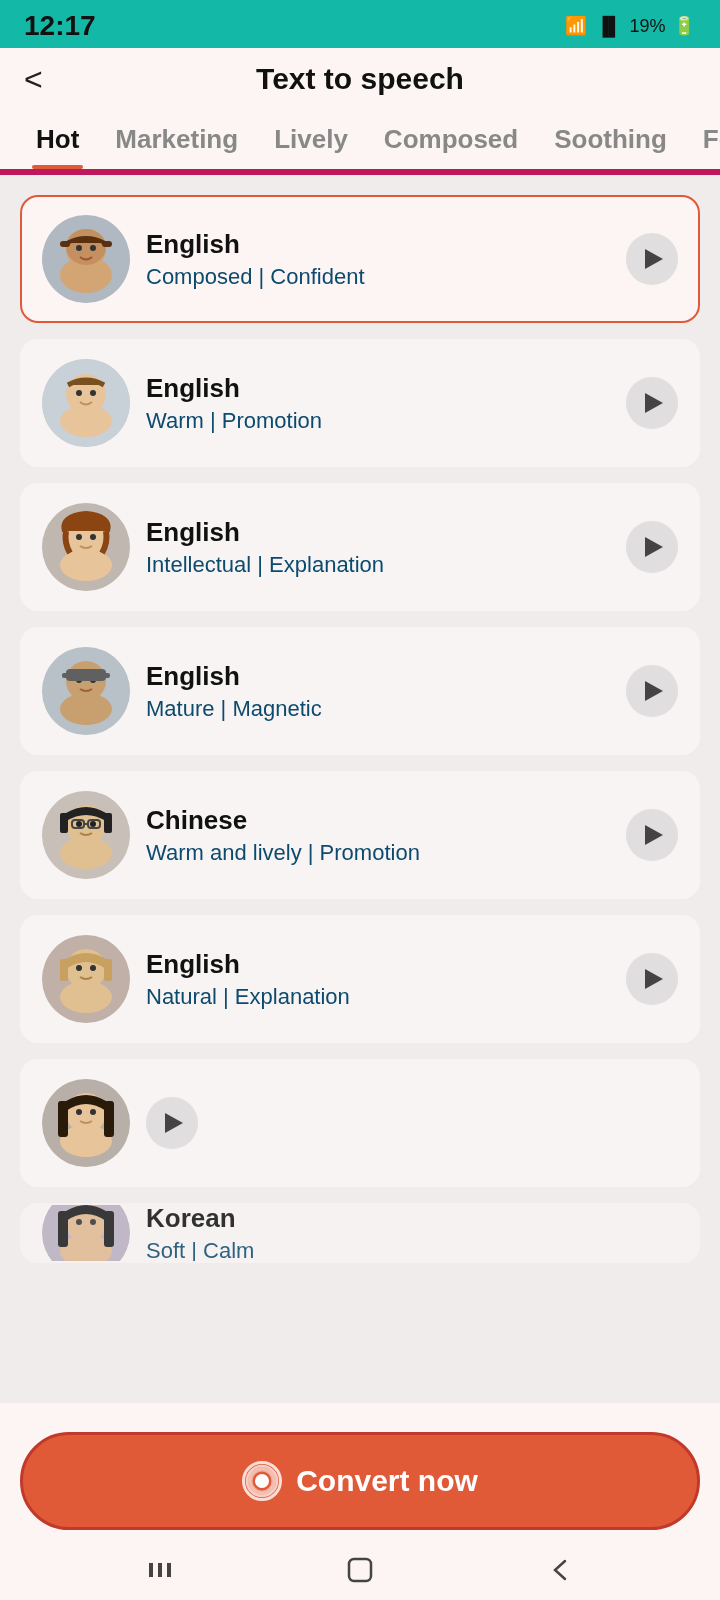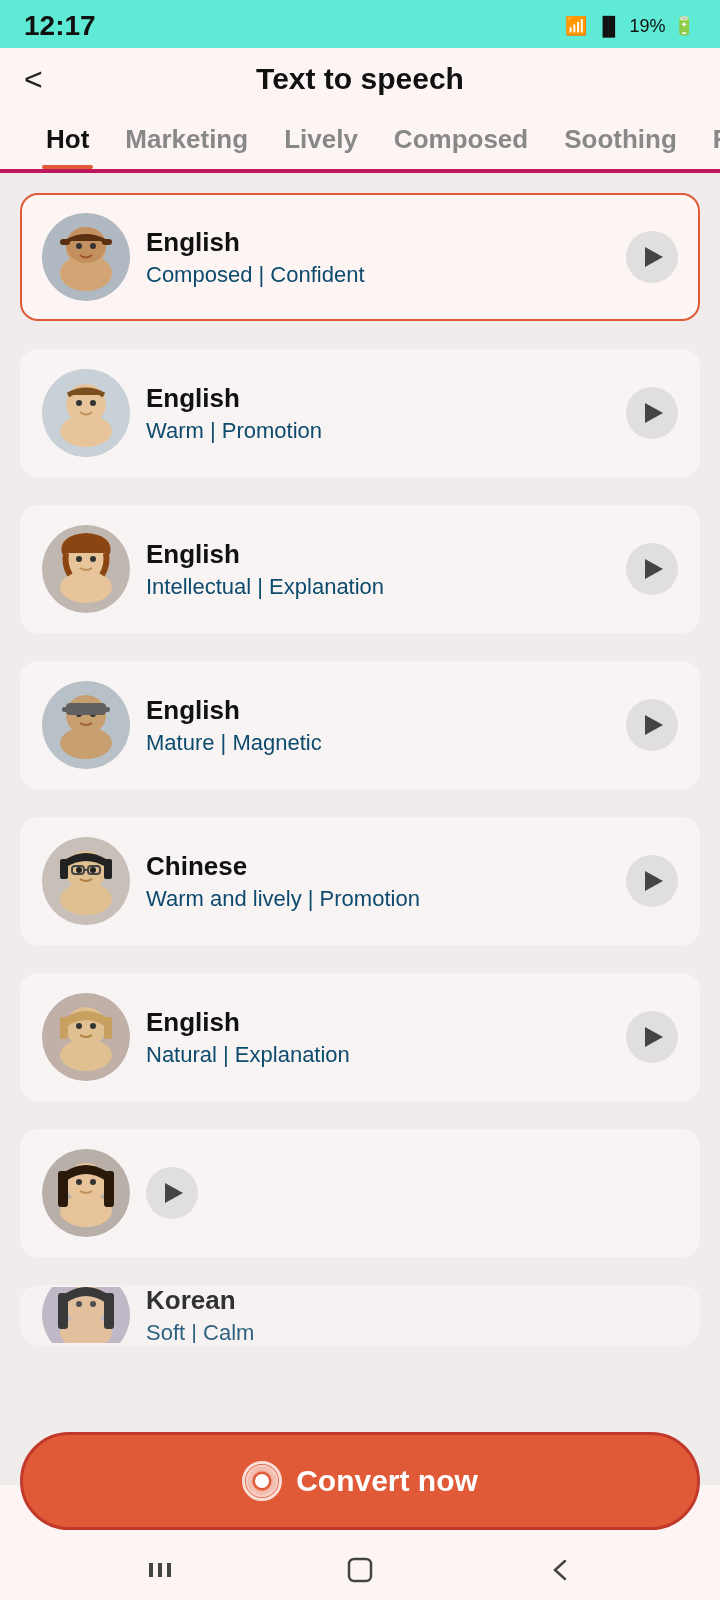--- a/index.html
+++ b/index.html
@@ -12,21 +12,21 @@
       position: relative;
       overflow-x: hidden;
     }
 
     
     .status-bar {
       display: flex;
       justify-content: space-between;
       align-items: center;
       padding: 10px 24px 6px;
-      background: #5eead4;
+      background: #14b8a6;
     }
     .status-time {
       font-size: 28px;
       font-weight: 600;
       color: #111;
     }
     .status-icons {
       display: flex;
       align-items: center;
       gap: 8px;
@@ -55,22 +55,22 @@
     .header-title {
       font-size: 30px;
       font-weight: 700;
       color: #111;
     }
 
     
     .tabs-container {
       display: flex;
       align-items: center;
-      padding: 10px 28px 0;
-      border-bottom: 4px solid #be185d;
+      padding: 10px 18px 0;
+      border-bottom: 6px solid #be185d;
       background: #fdf5f3;
       overflow-x: auto;
       white-space: nowrap;
       scrollbar-width: none;
     }
     .tabs-container::-webkit-scrollbar { display: none; }
     .tab {
       padding: 8px 18px 14px;
       font-size: 26px;
       color: #888;
@@ -92,21 +92,21 @@
       height: 4px;
       background: #e05a38;
       border-radius: 2px;
     }
 
     
     .voice-list {
       padding: 20px 20px 140px;
       display: flex;
       flex-direction: column;
-      gap: 28px;
+      gap: 16px;
       background: #f0eceb;
     }
 
     .voice-card {
       display: flex;
       align-items: center;
       background: #f7f4f3;
       border-radius: 18px;
       padding: 18px 20px;
       cursor: pointer;

